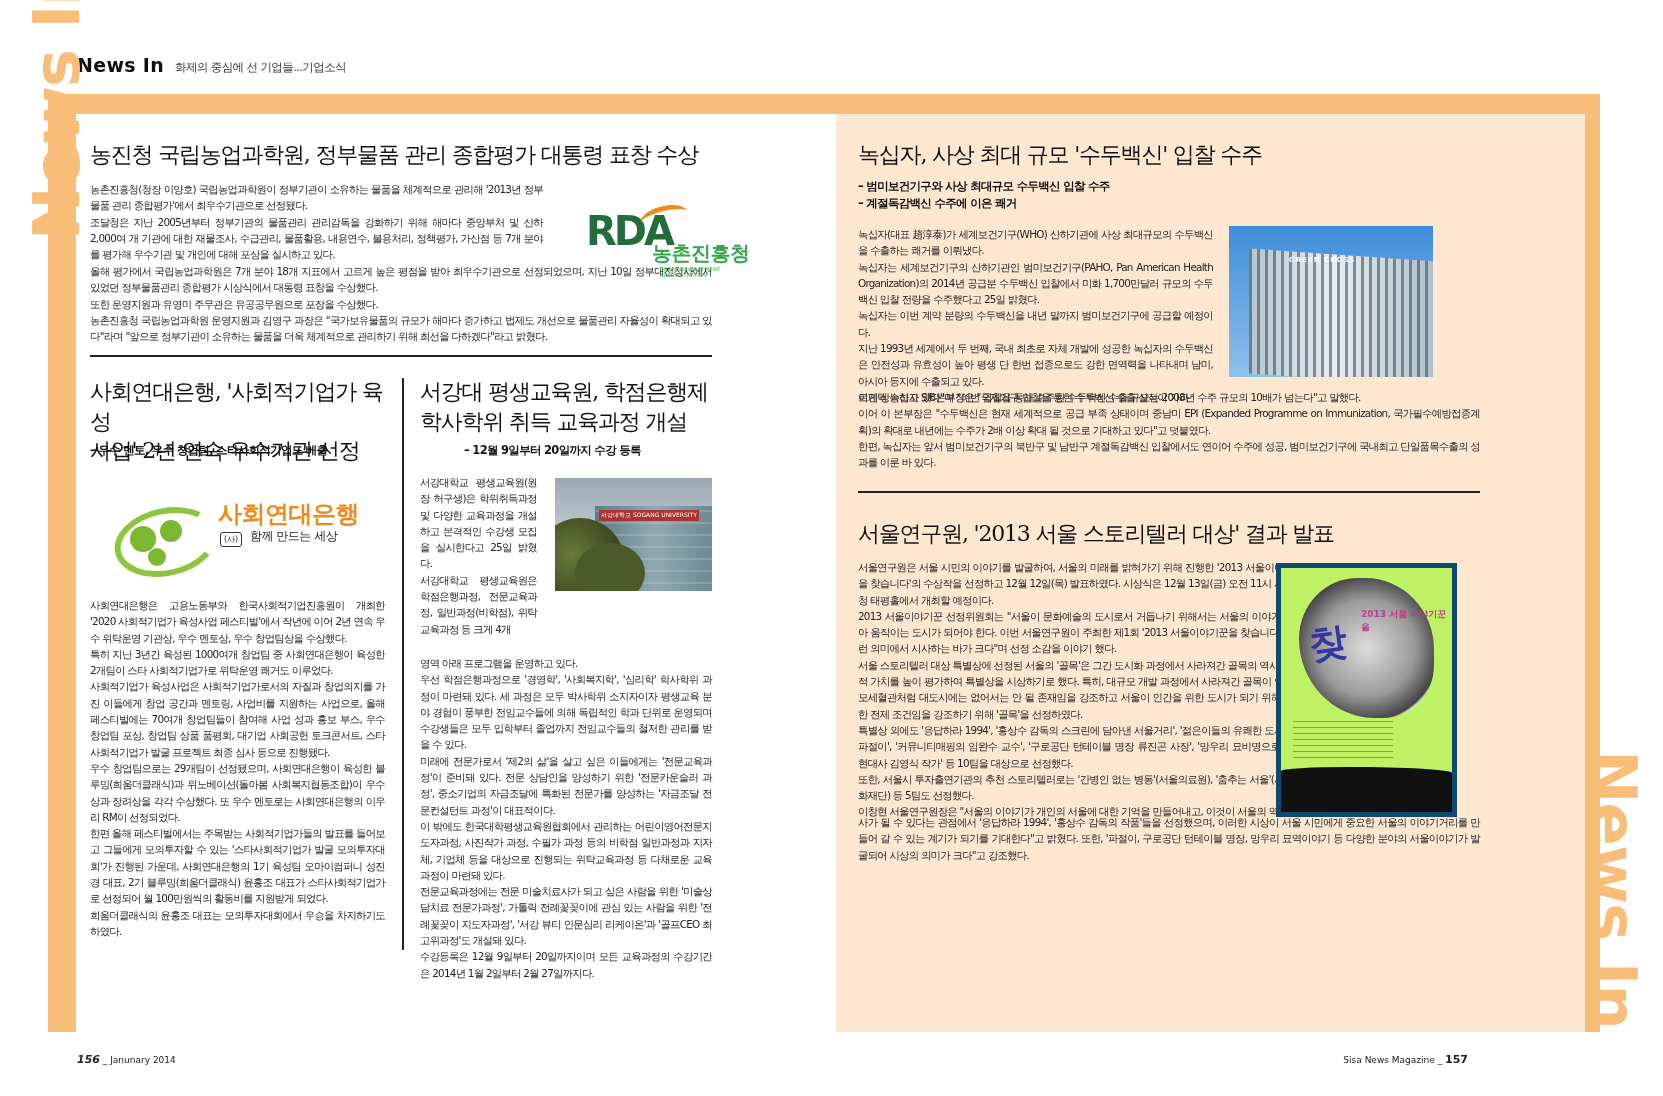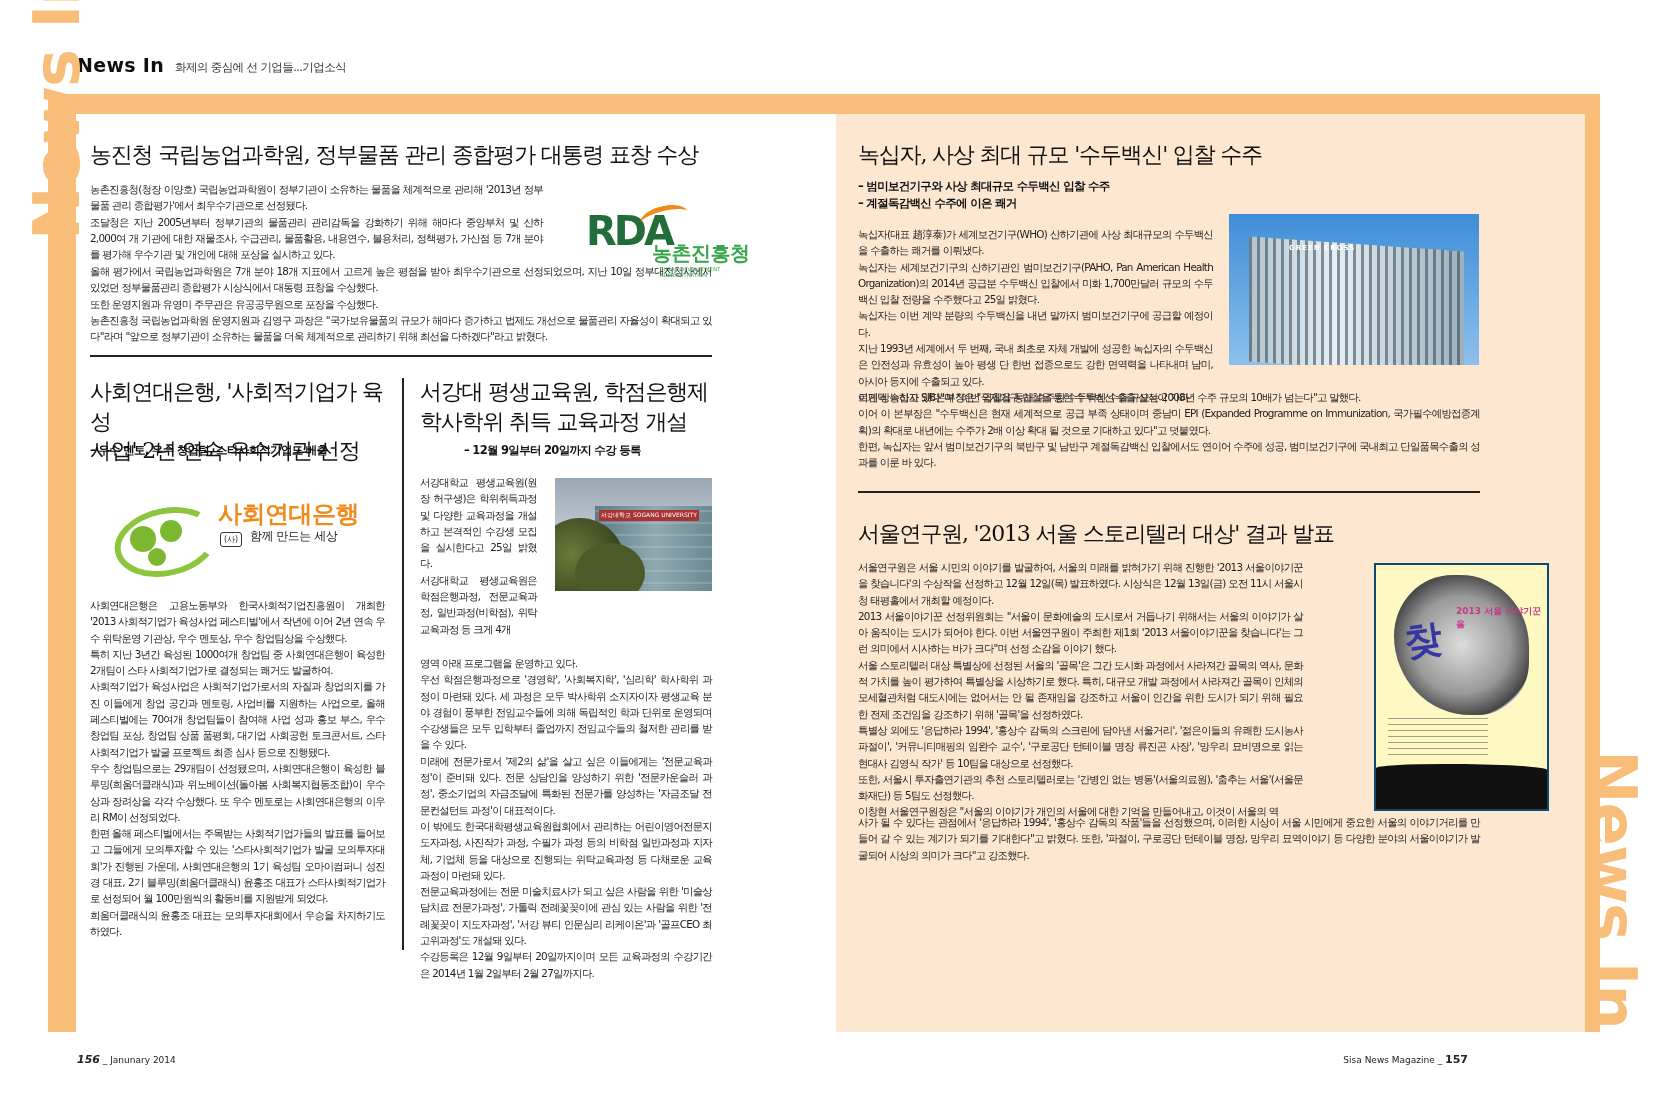--- a/index.html
+++ b/index.html
@@ -48,26 +48,26 @@
   .sbank .slogan { position:absolute; left:150px; top:30px; font-size:12px; color:#222; letter-spacing:-0.5px; }
 
   
   .photo-sogang { left:555px; top:478px; width:157px; height:113px; background:linear-gradient(180deg,#9aa8b4 0%,#b9c4cc 40%,#7d8f99 100%); overflow:hidden; }
   .photo-sogang .bld { position:absolute; left:40px; top:28px; width:120px; height:90px; background:linear-gradient(90deg,#5e7d87,#8fa9b0 50%,#6a8891); }
   .photo-sogang .bld::after { content:""; position:absolute; inset:0; background:repeating-linear-gradient(0deg, rgba(255,255,255,0.15) 0 2px, transparent 2px 12px); }
   .photo-sogang .sign { position:absolute; left:44px; top:32px; font-size:6px; color:#fff; background:#a33; padding:1px 2px; }
   .photo-sogang .tree { position:absolute; left:-20px; top:40px; width:90px; height:90px; border-radius:50%; background:radial-gradient(circle at 40% 40%, #6a7a3a, #3e4a22 60%, #2e3518); }
   .photo-sogang .tree2 { position:absolute; left:20px; top:65px; width:70px; height:60px; border-radius:50%; background:#4c5a2a; }
 
-  .photo-gc { left:1229px; top:214px; width:250px; height:151px; background:linear-gradient(180deg,#3f8ed8 0%,#8dc0ec 100%); overflow:hidden; }
+  .photo-gc { left:1229px; top:226px; width:204px; height:151px; background:linear-gradient(180deg,#3f8ed8 0%,#8dc0ec 100%); overflow:hidden; }
   .photo-gc .bld { position:absolute; left:20px; top:30px; width:215px; height:125px; background:linear-gradient(90deg,#b5c3cc,#e8eef2 40%,#9fb0bb); transform:skewY(4deg); }
   .photo-gc .bld::after { content:""; position:absolute; inset:0; background:repeating-linear-gradient(90deg, rgba(40,70,90,0.55) 0 3px, transparent 3px 8px); }
   .photo-gc .sign { position:absolute; left:60px; top:30px; font-size:7px; color:#fff; letter-spacing:1px; font-weight:bold; }
 
-  .poster { left:1374px; top:563px; width:171px; height:244px; background:#fef9c3; overflow:hidden; border:2px solid #0c4a6e; }
+  .poster { left:1276px; top:563px; width:171px; height:244px; background:#bef264; overflow:hidden; border:5px solid #0c4a6e; }
   .poster .map { position:absolute; left:18px; top:10px; width:135px; height:140px; background:radial-gradient(circle,#ddd 0%, #999 50%, #444 75%, #fff 78%); border-radius:46% 54% 40% 60%; }
   .poster .big { position:absolute; left:28px; top:50px; font-family:"DejaVu Serif", serif; font-weight:bold; font-size:38px; color:#3537a0; transform:rotate(-8deg); }
   .poster .pink { position:absolute; left:80px; top:40px; font-size:9px; color:#c43a8d; font-weight:bold; }
   .poster .lines { position:absolute; left:12px; top:150px; width:100px; height:40px; background:repeating-linear-gradient(0deg,#666 0 1px,transparent 1px 6px); opacity:.6; }
   .poster .bottom { position:absolute; left:0; top:205px; width:171px; height:40px; background:#111; }
   .poster .bottom::before { content:""; position:absolute; left:0; top:-6px; width:171px; height:10px; background:#111; border-radius:40% 60% 0 0; }
 
   .footer-l { left:77px; top:1053px; font-size:9px; color:#222; }
   .footer-l b { font-size:11px; font-weight:bold;font-style:italic; }
   .footer-r { left:1468px; top:1053px; font-size:9px; color:#222; white-space:nowrap; transform:translateX(-100%); }
@@ -117,22 +117,22 @@
 <div class="abs sbank">
   <div class="circle"></div>
   <div class="fig" style="left:30px; top:28px; width:26px; height:26px;"></div>
   <div class="fig" style="left:60px; top:22px; width:22px; height:22px;"></div>
   <div class="fig" style="left:48px; top:50px; width:18px; height:18px;"></div>
   <div class="name">사회연대은행</div>
   <div class="tag">(사)</div>
   <div class="slogan">함께 만드는 세상</div>
 </div>
 <div class="abs body" style="left:90px; top:597px; width:295px;">
-  <p>사회연대은행은 고용노동부와 한국사회적기업진흥원이 개최한 '2013 사회적기업가 육성사업 페스티벌'에서 작년에 이어 2년 연속 우수 위탁운영 기관상, 우수 멘토상, 우수 창업팀상을 수상했다.</p>
-  <p>특히 지난 3년간 육성된 1000여개 창업팀 중 사회연대은행이 육성한 2개팀이 스타 사회적기업가로 결정되는 쾌거도 발굴하여.</p>
+  <p>사회연대은행은 고용노동부와 한국사회적기업진흥원이 개최한 '2020 사회적기업가 육성사업 페스티벌'에서 작년에 이어 2년 연속 우수 위탁운영 기관상, 우수 멘토상, 우수 창업팀상을 수상했다.</p>
+  <p>특히 지난 3년간 육성된 1000여개 창업팀 중 사회연대은행이 육성한 2개팀이 스타 사회적기업가로 위탁운영 쾌거도 이루었다.</p>
   <p>사회적기업가 육성사업은 사회적기업가로서의 자질과 창업의지를 가진 이들에게 창업 공간과 멘토링, 사업비를 지원하는 사업으로, 올해 페스티벌에는 70여개 창업팀들이 참여해 사업 성과 홍보 부스, 우수 창업팀 포상, 창업팀 상품 품평회, 대기업 사회공헌 토크콘서트, 스타 사회적기업가 발굴 프로젝트 최종 심사 등으로 진행됐다.</p>
   <p>우수 창업팀으로는 29개팀이 선정됐으며, 사회연대은행이 육성한 블루밍(희움더클래식)과 위노베이션(돌아봄 사회복지협동조합)이 우수상과 장려상을 각각 수상했다. 또 우수 멘토로는 사회연대은행의 이우리 RM이 선정되었다.</p>
   <p>한편 올해 페스티벌에서는 주목받는 사회적기업가들의 발표를 들어보고 그들에게 모의투자할 수 있는 '스타사회적기업가 발굴 모의투자대회'가 진행된 가운데, 사회연대은행의 1기 육성팀 오마이컴퍼니 성진경 대표, 2기 블루밍(희움더클래식) 윤홍조 대표가 스타사회적기업가로 선정되어 월 100만원씩의 활동비를 지원받게 되었다.</p>
   <p>희움더클래식의 윤홍조 대표는 모의투자대회에서 우승을 차지하기도 하였다.</p>
 </div>
 
 <div class="abs vrule" style="left:402px; top:378px; height:572px;"></div>
 
 <div class="abs h2" style="left:420px; top:377px; width:300px;">
   <div>서강대 평생교육원, 학점은행제</div>

